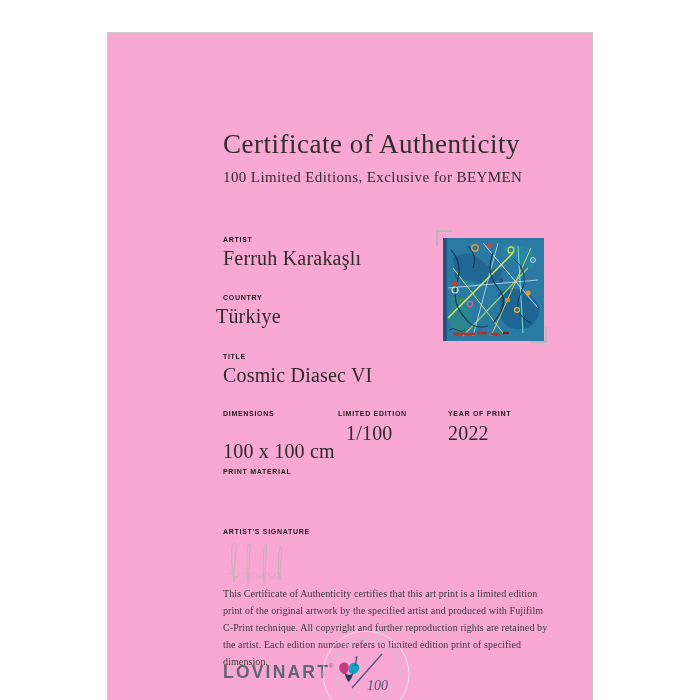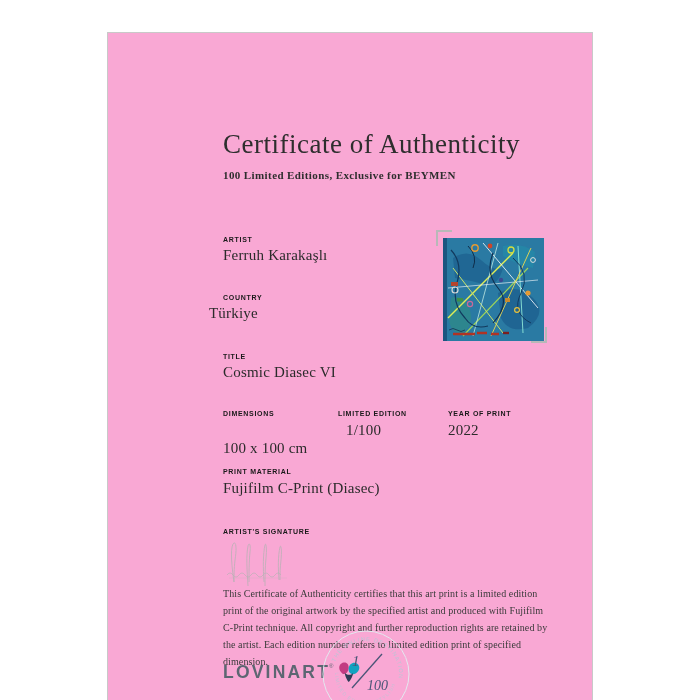--- a/index.html
+++ b/index.html
@@ -12,32 +12,32 @@
   }
 
   
   .header { position: absolute; left: 115px; top: 96px; }
   .cert-title {
     font-family: "Liberation Serif", serif; font-weight: 400;
     font-size: 27px; letter-spacing: 0.5px; color: #2e2e2e;
   }
   .cert-subtitle {
     margin-top: 9px; font-family: "Liberation Serif", serif;
-    font-size: 11px; letter-spacing: 0.4px; color: #2e2e2e; font-weight: bold;
+    font-size: 15px; letter-spacing: 0.4px; color: #2e2e2e;
   }
 
   
   .field-label {
     position: absolute;
     font-family: "Liberation Sans", sans-serif; font-size: 7px; font-weight: 700;
     letter-spacing: 0.7px; color: #191919;
   }
   .field-value {
     position: absolute;
-    font-family: "Liberation Serif", serif; font-size: 15px; color: #2b2b2b;
+    font-family: "Liberation Serif", serif; font-size: 20px; color: #2b2b2b;
     letter-spacing: 0.2px;
   }
 
   
   .artwork {
     position: absolute; left: 335px; top: 205px; width: 101px; height: 103px;
     display: block;
   }
   .crop-mark { position: absolute; width: 16px; height: 16px; }
   .crop-tl { left: 328px; top: 197px; border-left: 2px solid #b8b8b8; border-top: 2px solid #b8b8b8; }
@@ -78,21 +78,21 @@
 
   <div class="header">
     <div class="cert-title">Certificate of Authenticity</div>
     <div class="cert-subtitle">100 Limited Editions, Exclusive for BEYMEN</div>
   </div>
 
   <div class="field-label" style="left:115px; top:203px;">ARTIST</div>
   <div class="field-value" style="left:115px; top:214px;">Ferruh Karakaşlı</div>
 
   <div class="field-label" style="left:115px; top:261px;">COUNTRY</div>
-  <div class="field-value" style="left:101px; top:272px;">Türkiye</div>
+  <div class="field-value" style="left:108px; top:272px;">Türkiye</div>
 
   <div class="crop-mark crop-tl"></div>
   <div class="crop-mark crop-br"></div>
   <svg class="artwork" viewBox="0 0 101 103" aria-hidden="true">
     <rect x="0" y="0" width="101" height="103" fill="#2a7aa3"></rect>
     <rect x="0" y="0" width="4" height="103" fill="#1c5580"></rect>
     <path d="M10,20 Q25,10 38,22 T60,30 Q55,50 40,46 T12,40 Z" fill="#1e6390" opacity="0.8"></path>
     <path d="M55,55 Q75,45 90,60 T85,90 Q65,95 58,80 Z" fill="#1b5d8c" opacity="0.7"></path>
     <path d="M8,60 Q20,55 26,70 T20,95 Q8,96 6,82 Z" fill="#2f8b84" opacity="0.7"></path>
     <path d="M60,8 Q78,4 92,14 L90,30 Q72,26 60,18 Z" fill="#2489a8" opacity="0.8"></path>
@@ -131,21 +131,20 @@
   <div class="field-label" style="left:115px; top:377px;">DIMENSIONS</div>
   <div class="field-value" style="left:115px; top:407px;">100 x 100 cm</div>
 
   <div class="field-label" style="left:230px; top:377px;">LIMITED EDITION</div>
   <div class="field-value" style="left:238px; top:389px;">1/100</div>
 
   <div class="field-label" style="left:340px; top:377px;">YEAR OF PRINT</div>
   <div class="field-value" style="left:340px; top:389px;">2022</div>
 
   <div class="field-label" style="left:115px; top:435px;">PRINT MATERIAL</div>
-  <div class="field-value" style="left:115px; top:447px;">Fujifilm C-Print (Diasec)</div>
 
   <div class="field-label" style="left:115px; top:495px;">ARTIST'S SIGNATURE</div>
   <svg class="signature-svg" viewBox="0 0 80 54" aria-hidden="true">
     <g fill="none" stroke="#b3b3b3" stroke-width="0.8" opacity="0.9">
       <path d="M14,46 C12,32 10,14 13,8 C16,4 17,12 15,24 C14,33 14,41 14,46"></path>
       <path d="M28,50 C27,34 26,20 28,10 C29,6 31,8 30,16 C29,26 29,38 29,46"></path>
       <path d="M44,46 C43,32 43,18 45,9 C46,6 47,12 46,22 C45,32 45,42 45,50"></path>
       <path d="M59,44 C58,32 58,20 60,11 C61,8 62,14 61,24 C60,32 60,38 60,44"></path>
       <path d="M7,39 q3,-4 6,0 q3,4 6,0 q3,-4 6,0 q3,4 6,0 q3,-4 6,0 q3,4 6,0 q3,-4 6,0 q3,4 6,0 q3,-4 6,0" stroke-width="0.7"></path>
       <path d="M9,42 h58" stroke-width="0.4" opacity="0.6"></path>

